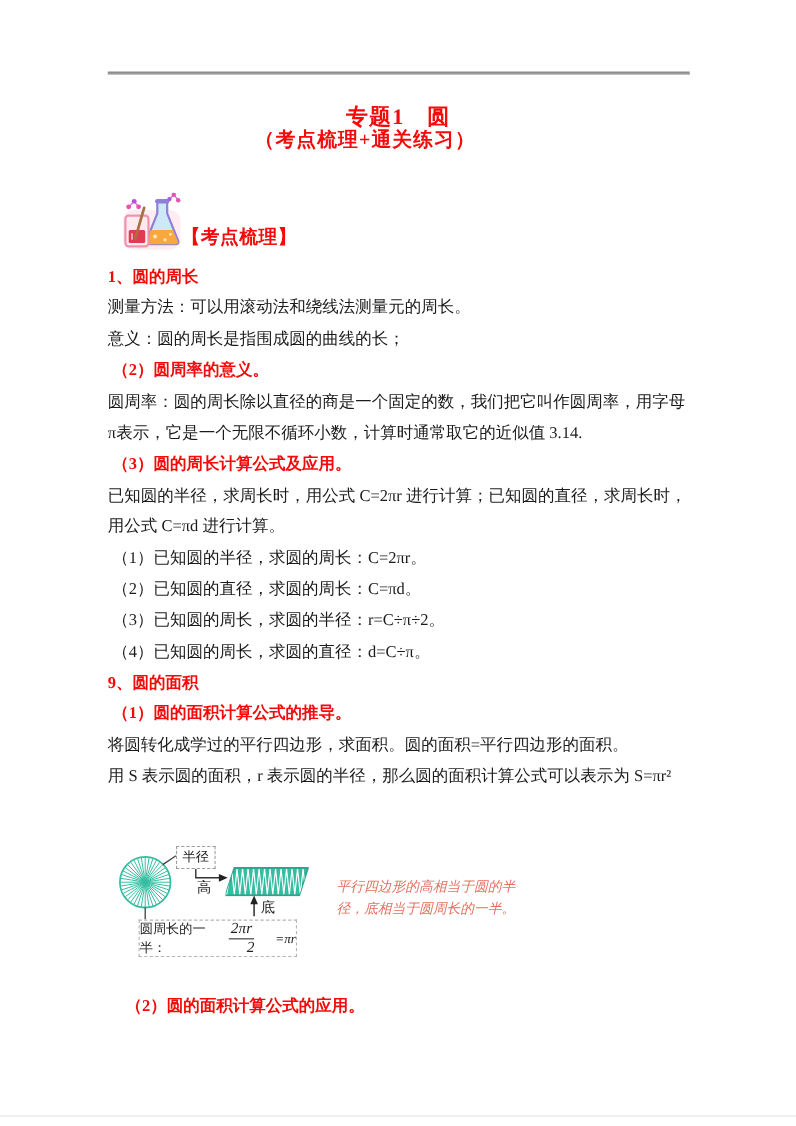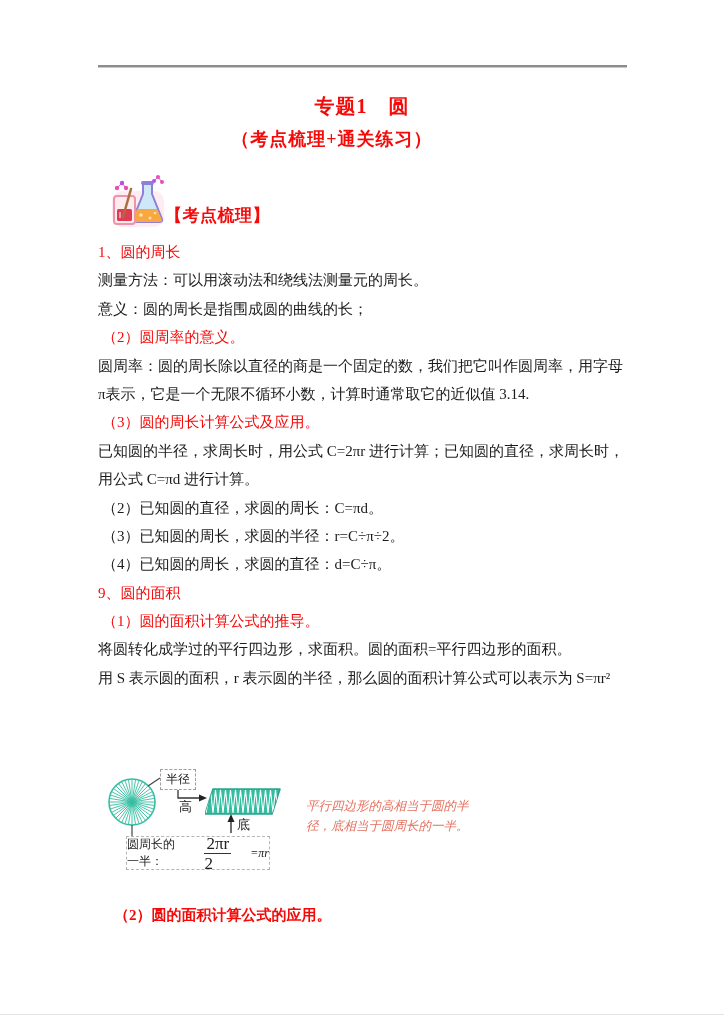--- a/index.html
+++ b/index.html
@@ -11,40 +11,40 @@
   }
   html,body{margin:0;padding:0;background:#ffffff;}
   .page{
     position:relative;width:724px;height:1024px;background:#ffffff;
     font-family:"Liberation Serif","DejaVu Serif",serif;
     overflow:hidden;
   }
   .divider-top{position:absolute;left:98px;top:65px;width:529px;height:2px;background:var(--divider);border-bottom:1px solid #c9c9c9;}
   .divider-bottom{position:absolute;left:0;top:1014px;width:724px;height:1px;background:#e3e3e3;}
   .title{position:absolute;left:0;top:93px;width:724px;text-align:center;color:var(--red);font-size:20px;font-weight:700;letter-spacing:1px;}
-  .subtitle{position:absolute;left:0;top:127px;width:664px;text-align:center;color:var(--red);font-size:18px;font-weight:700;letter-spacing:1px;}
+  .subtitle{position:absolute;left:0;top:115px;width:664px;text-align:center;color:var(--red);font-size:18px;font-weight:700;letter-spacing:1px;}
   .icon-wrap{position:absolute;left:110px;top:175px;width:56px;height:53px;}
   .section-label{position:absolute;left:165px;top:204px;color:var(--red);font-size:17px;font-weight:600;letter-spacing:.5px;}
   .content{position:absolute;left:98px;top:238px;width:540px;}
   .content .line{margin:0;height:28.4px;line-height:28.4px;font-size:15px;white-space:nowrap;color:var(--black);}
-  .content .line.red{color:var(--red);font-weight:400;}
+  .content .line.red{color:var(--red);font-weight:700;}
   .content .line.indent{padding-left:4px;}
   .app-heading{position:absolute;left:98px;top:889px;margin:12px;padding-left:4px;font-size:15px;line-height:28px;color:var(--red);font-weight:700;white-space:nowrap;}
   .diagram{position:absolute;left:98px;top:765px;width:530px;height:122px;}
   .diagram .overlay{position:absolute;left:0;top:0;pointer-events:none;}
   .sector-circle{position:absolute;left:8px;top:11px;width:52px;height:52px;}
   .radius-box{position:absolute;left:62px;top:4px;width:36px;height:21px;border:1px dashed #9e9e9e;box-sizing:border-box;
     display:flex;align-items:center;justify-content:center;font-size:12px;color:#222;background:#fff;}
   .lbl{position:absolute;font-size:13px;color:#222;}
   .lbl-height{left:81px;top:33px;}
   .lbl-base{left:139px;top:51px;}
   .pgram{position:absolute;left:107px;top:23px;width:76px;height:27px;}
   .formula-box{position:absolute;left:28px;top:71px;width:144px;height:34px;border:1px dashed #b5b5b5;box-sizing:border-box;
     display:flex;align-items:center;justify-content:center;gap:19px;font-size:12px;color:#222;background:#fff;}
-  .frac{display:inline-flex;flex-direction:column;align-items:flex-start;line-height:1;font-size:17px;}
+  .frac{display:inline-flex;flex-direction:column;align-items:flex-end;line-height:1;font-style:italic;font-size:14px;}
   .frac .num{padding:0 2px 1px 2px;border-bottom:1px solid #333;}
   .frac .den{padding-top:1px;}
   .frac-result{font-style:italic;}
   .note{position:absolute;left:208px;top:31px;width:220px;color:var(--note);font-size:12.5px;line-height:20px;font-style:italic;}
   .note div{white-space:nowrap;}
 </style>
 </head>
 <body>
 
 <div class="page">
@@ -92,20 +92,21 @@
   <div class="content">
       <p class="line red">1、圆的周长</p>
       <p class="line black">测量方法：可以用滚动法和绕线法测量元的周长。</p>
       <p class="line black">意义：圆的周长是指围成圆的曲线的长；</p>
       <p class="line red indent">（2）圆周率的意义。</p>
       <p class="line black">圆周率：圆的周长除以直径的商是一个固定的数，我们把它叫作圆周率，用字母</p>
       <p class="line black">π表示，它是一个无限不循环小数，计算时通常取它的近似值 3.14.</p>
       <p class="line red indent">（3）圆的周长计算公式及应用。</p>
       <p class="line black">已知圆的半径，求周长时，用公式 C=2πr 进行计算；已知圆的直径，求周长时，</p>
       <p class="line black">用公式 C=πd 进行计算。</p>
+      <p class="line black indent">（1）已知圆的半径，求圆的周长：C=2πr。</p>
       <p class="line black indent">（2）已知圆的直径，求圆的周长：C=πd。</p>
       <p class="line black indent">（3）已知圆的周长，求圆的半径：r=C÷π÷2。</p>
       <p class="line black indent">（4）已知圆的周长，求圆的直径：d=C÷π。</p>
       <p class="line red">9、圆的面积</p>
       <p class="line red indent">（1）圆的面积计算公式的推导。</p>
       <p class="line black">将圆转化成学过的平行四边形，求面积。圆的面积=平行四边形的面积。</p>
       <p class="line black">用 S 表示圆的面积，r 表示圆的半径，那么圆的面积计算公式可以表示为 S=πr²</p>
     </div>
 
   <div class="diagram">

